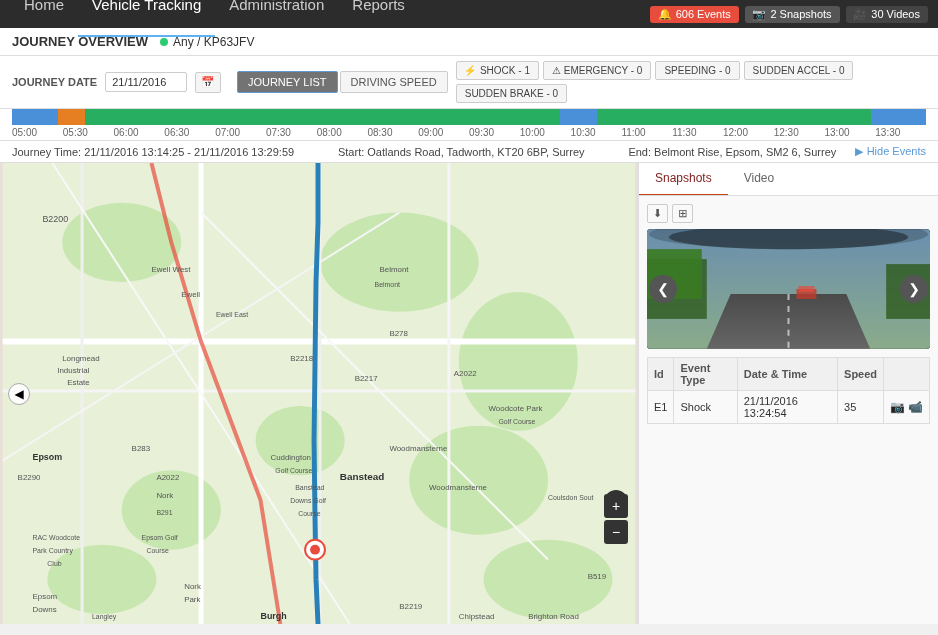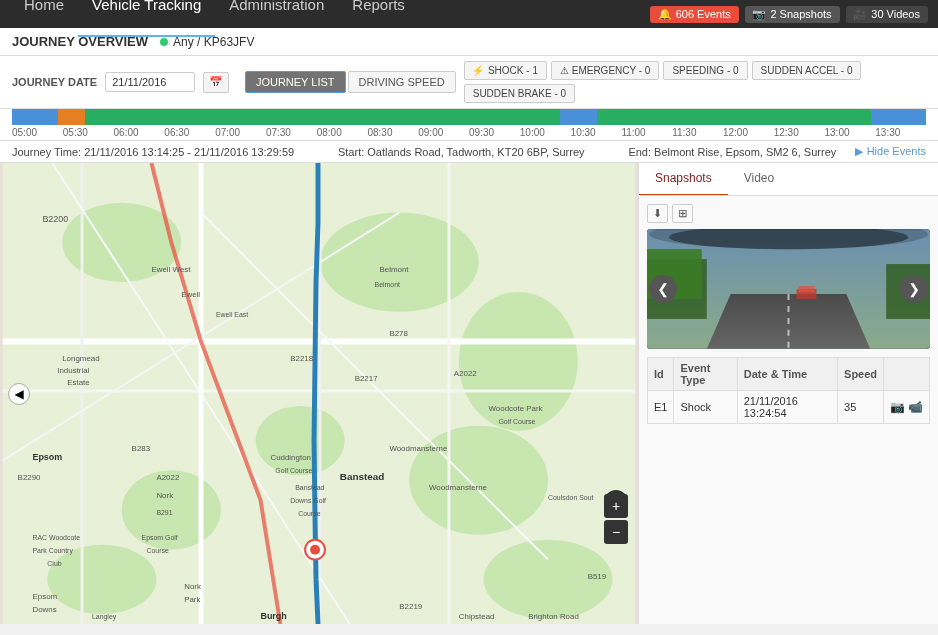--- a/index.html
+++ b/index.html
@@ -86,21 +86,21 @@
       gap: 8px;
       flex-wrap: wrap;
     }
     .filter-label { color: #555; font-size: 11px; font-weight: bold; }
     .filter-input {
       border: 1px solid #ccc;
       padding: 3px 6px;
       font-size: 11px;
       color: #333;
       border-radius: 2px;
-      width: 90px;
+      width: 82px;
     }
     .filter-icon-btn {
       border: 1px solid #ccc;
       background: #f5f5f5;
       padding: 3px 5px;
       cursor: pointer;
       border-radius: 2px;
       font-size: 11px;
     }
     .tab-buttons {

